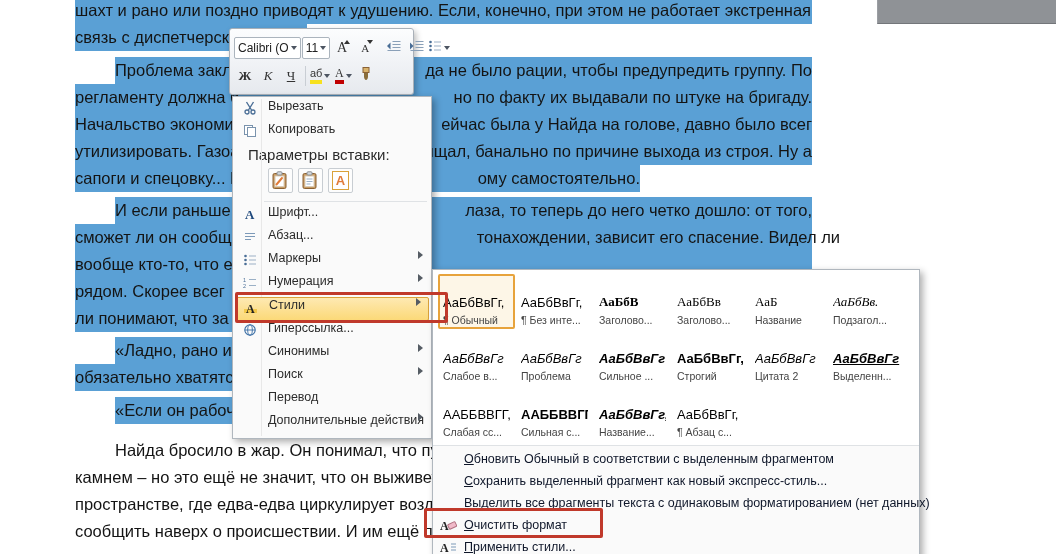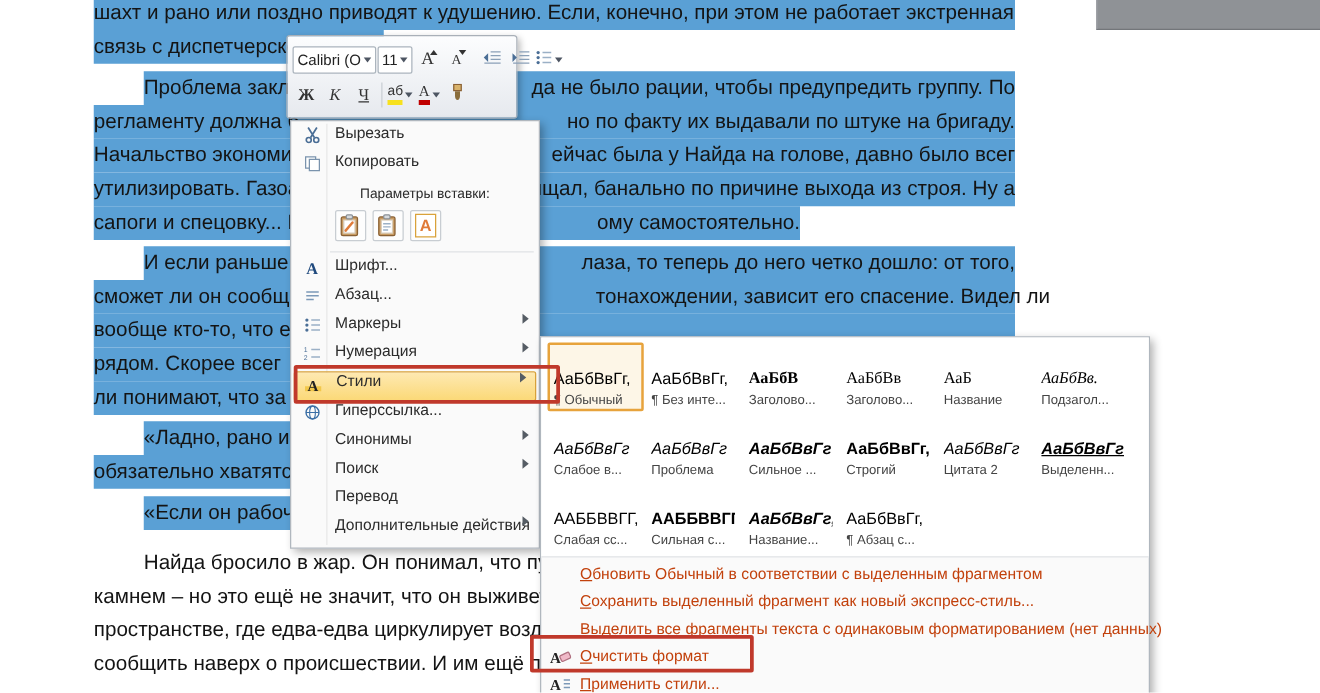--- a/index.html
+++ b/index.html
@@ -37,21 +37,21 @@
 
   
   .context-menu{position:absolute;left:232px;top:96px;width:200px;z-index:30;background:#fafafa;border:1px solid #b0b7be;box-shadow:3px 3px 7px rgba(0,0,0,.32);padding:2px 1px}
   .context-menu::before{content:"";position:absolute;left:28px;top:2px;bottom:2px;width:1px;background:#e8e8e8}
   .menu-item{position:relative;height:23px;display:flex;align-items:flex-start;padding-left:34px;font-size:12.5px;color:#2b2b2b}
   .menu-item.hl{background:linear-gradient(#fee9b2,#fbd978);border:1px solid #d9a23a;border-radius:2px;height:24px;margin:0 1px;padding-left:33px}
   .menu-icon{position:absolute;left:6px;width:19px;height:18px;display:flex;align-items:center;justify-content:center}
   .menu-item.hl .menu-icon{left:5px}
   .mi-label{white-space:nowrap}
   .submenu-arrow{position:absolute;right:7px;width:0;height:0;border-top:4px solid transparent;border-bottom:4px solid transparent;border-left:5px solid #555c64}
-  .menu-caption{height:20px;line-height:20px;padding-left:54px;font-size:11px;color:#2b2b2b}
+  .menu-caption{height:20px;line-height:20px;padding-left:14px;font-size:15px;color:#2b2b2b}
   .menu-sep{height:1px;background:#dfe2e5;margin:3px 3px 3px 30px}
   .paste-row{display:flex;gap:5px;padding:3px 0 5px 34px}
   .paste-opt{width:25px;height:25px;border:1px solid #c8cdd2;border-radius:2px;background:#fdfdfd;display:flex;align-items:center;justify-content:center}
   .po-letter{font-weight:bold;color:#e07b39;font-size:13px;border:1px solid #d9a23a;padding:0 3px;background:#fff;line-height:17px}
 
   
   .styles-submenu{position:absolute;left:432px;top:269px;width:488px;height:302px;z-index:40;background:#fafafa;border:1px solid #b0b7be;box-shadow:3px 3px 7px rgba(0,0,0,.32)}
   .gallery{background:#fff;padding:4px 5px;display:grid;grid-template-columns:repeat(6,77px);gap:1px;border-bottom:1px solid #dfe2e5}
   .cell{height:55px;padding:3px 4px 1px;border:1px solid transparent;border-radius:2px;overflow:hidden}
   .cell.selected{border:2px solid #e7a33c;background:#fdf6e7;padding:2px 3px 0}
@@ -64,21 +64,21 @@
   .st-subtle-em{font-style:italic;color:#7f7f7f}
   .st-em{font-style:italic}
   .st-intense-em{font-style:italic;font-weight:bold;color:#a23e2e}
   .st-strong{font-weight:bold}
   .st-quote{font-style:italic}
   .st-intense-quote{font-style:italic;font-weight:bold;color:#4f81bd;text-decoration:underline}
   .st-subtle-ref{color:#c0504d;font-size:11.5px}
   .st-intense-ref{color:#c0504d;font-weight:bold;font-size:11.5px}
   .st-book{font-weight:bold;font-style:italic}
   .actions{padding:2px 0}
-  .action-item{position:relative;height:22px;display:flex;align-items:center;padding-left:31px;font-size:12.5px;color:#c2410c}
+  .action-item{position:relative;height:22px;display:flex;align-items:center;padding-left:31px;font-size:12.5px;color:#0f172a}
   .action-item .menu-icon{left:6px}
   .ai-label{display:block;white-space:nowrap}
   .ai-label::first-letter{text-decoration:underline}
 
   
   .ann{position:absolute;border:3px solid var(--ann,#c0392b);border-radius:2px;z-index:100;pointer-events:none;background:transparent}
   .ann-styles{left:235px;top:292px;width:213px;height:31px}
   .ann-clear{left:424px;top:508px;width:179px;height:30px}
 </style>
 </head>

